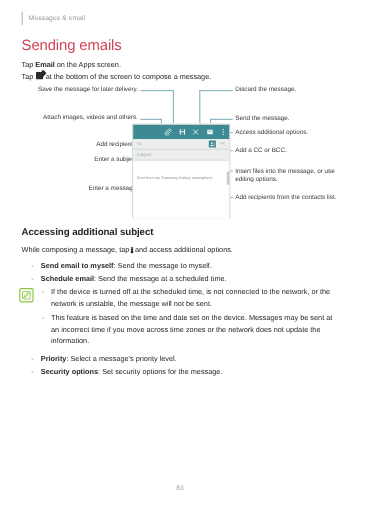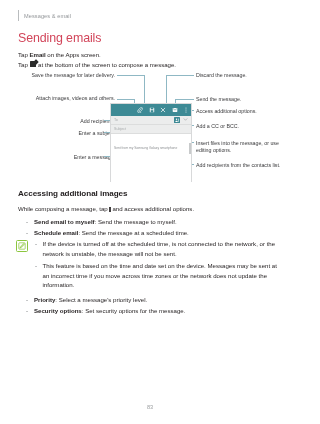--- a/index.html
+++ b/index.html
@@ -270,21 +270,21 @@
       </div>
 
       <div class="phone-body">
         <div class="phone-body-text">Sent from my Samsung Galaxy smartphone</div>
         <div class="body-scroll"></div>
       </div>
 
     </div>
   </div>
 
-  <div class="subhead">Accessing additional images</div>
+  <div class="subhead">Accessing additional subject</div>
 
   <div class="body-para"><span>While composing a message, tap </span><span class="kebab-glyph"><i></i><i></i><i></i></span><span> and access additional options.</span></div>
 
   <div class="blist list-a">
     <div class="bullet">
       <span class="dash">-</span>
       <span><b>Send email to myself</b><span>: Send the message to myself.</span></span>
     </div>
     <div class="bullet">
       <span class="dash">-</span>

